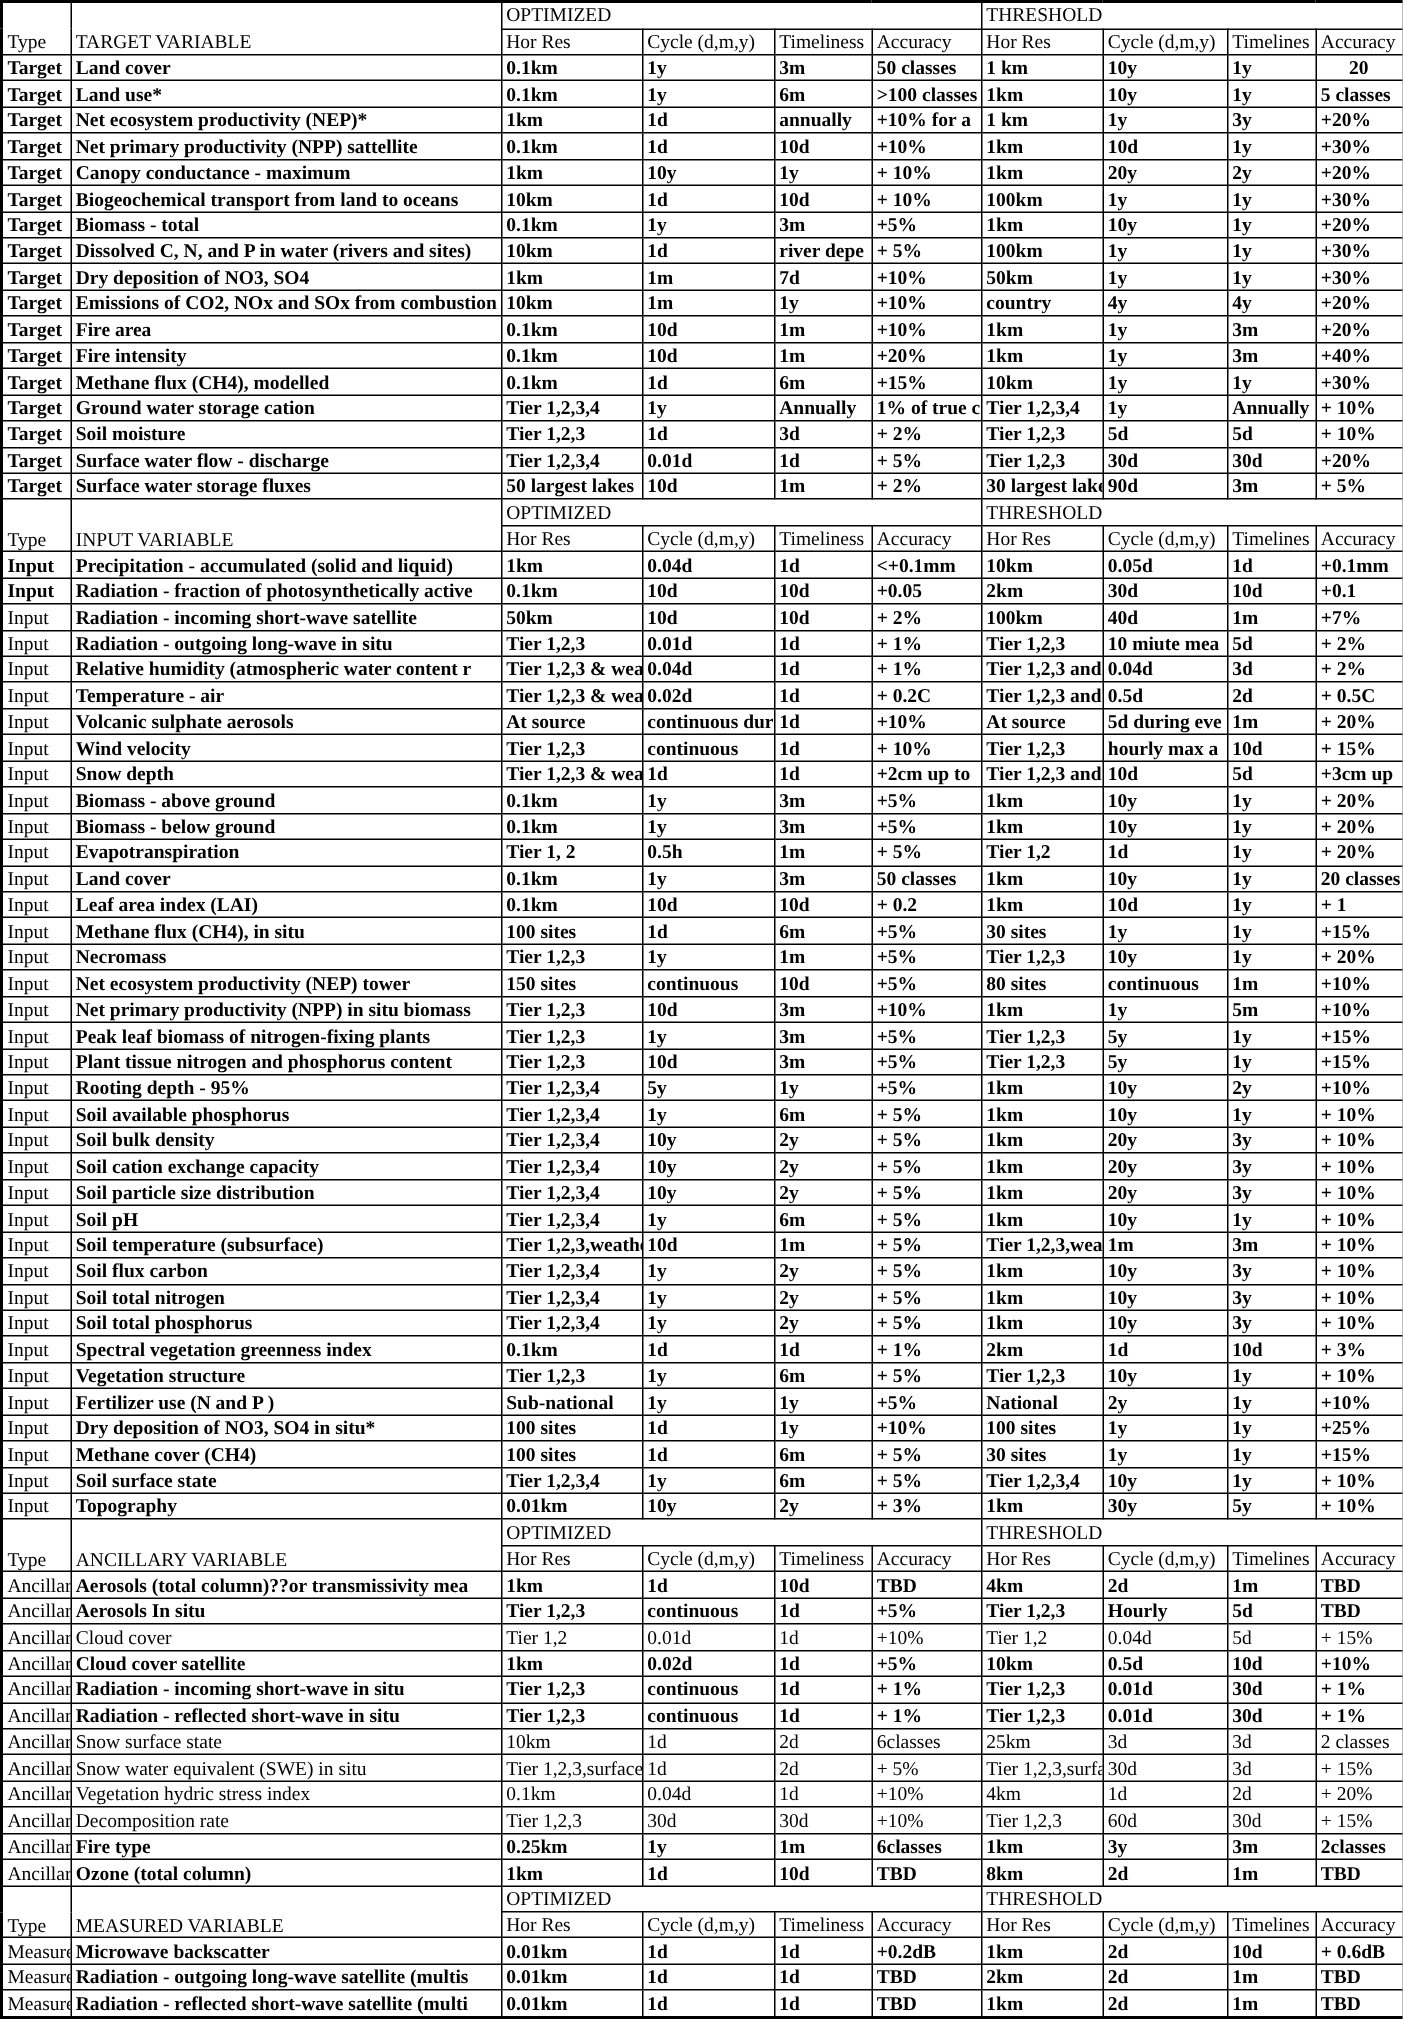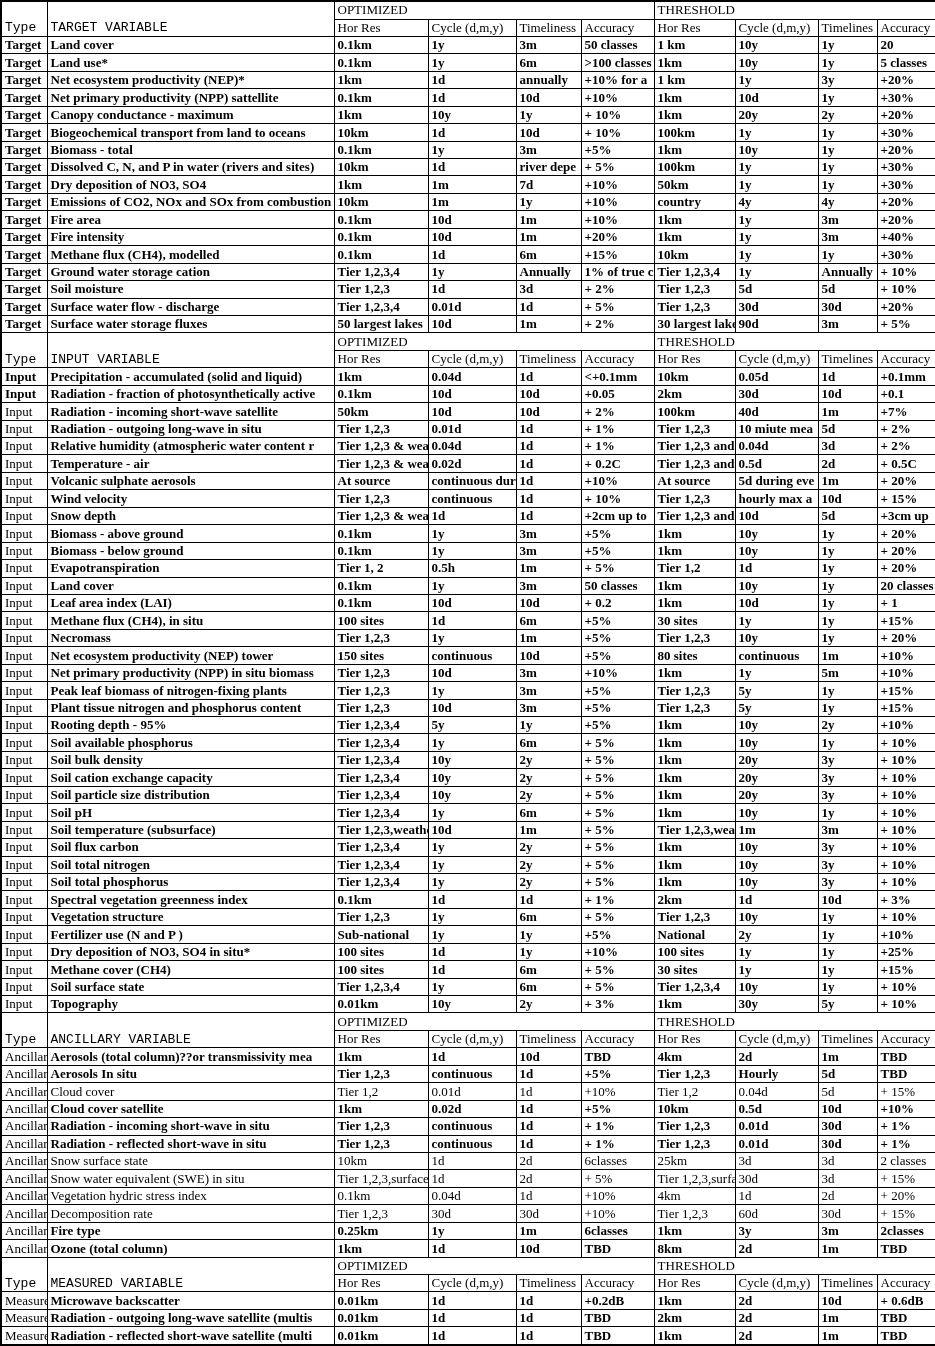--- a/index.html
+++ b/index.html
@@ -3,22 +3,22 @@
 <meta charset="utf-8">
 <style>
   html,body{margin:0;padding:0;background:#fff;}
   #sheet{width:935px;height:1346px;overflow:hidden;}
   table{border-collapse:collapse;table-layout:fixed;width:935px;height:1346px;
         font-family:"Liberation Serif",serif;font-size:13px;color:#000;background:#fff;
         border:2px solid #000;}
   td{border:1px solid #000;padding:0 1px 0 3px;white-space:nowrap;overflow:hidden;
      vertical-align:middle;line-height:1.05;font-weight:normal;}
   td.b{font-weight:bold;}
-  td.vb{vertical-align:bottom;padding-bottom:1px;font-family:Liberation Mono, monospace;}
-  td.num{text-align:left;padding-right:4px;}
+  td.vb{vertical-align:bottom;padding-bottom:1px;}
+  td.num{text-align:center;padding-right:4px;}
 </style>
 </head>
 <body>
 
 <div id="sheet">
   <table>
     <colgroup>
       <col style="width:46px">
         <col style="width:287px">
       <col style="width:94px">

